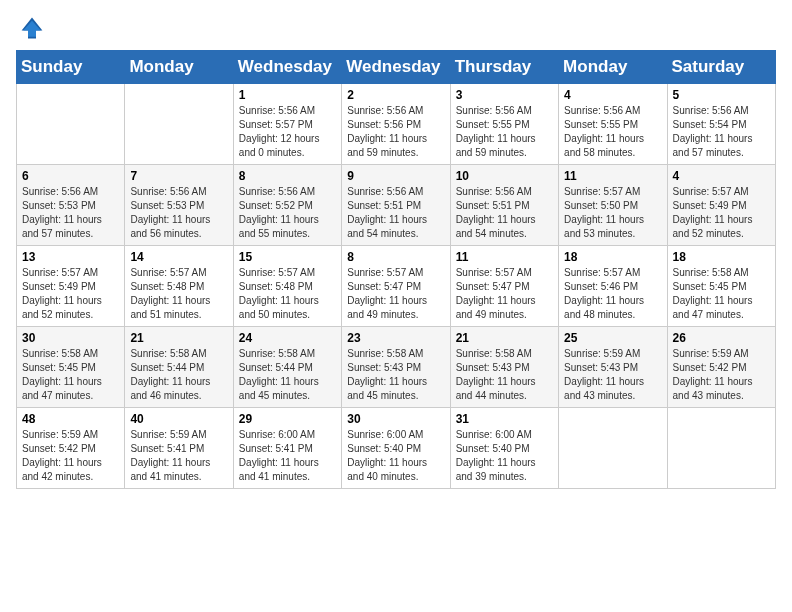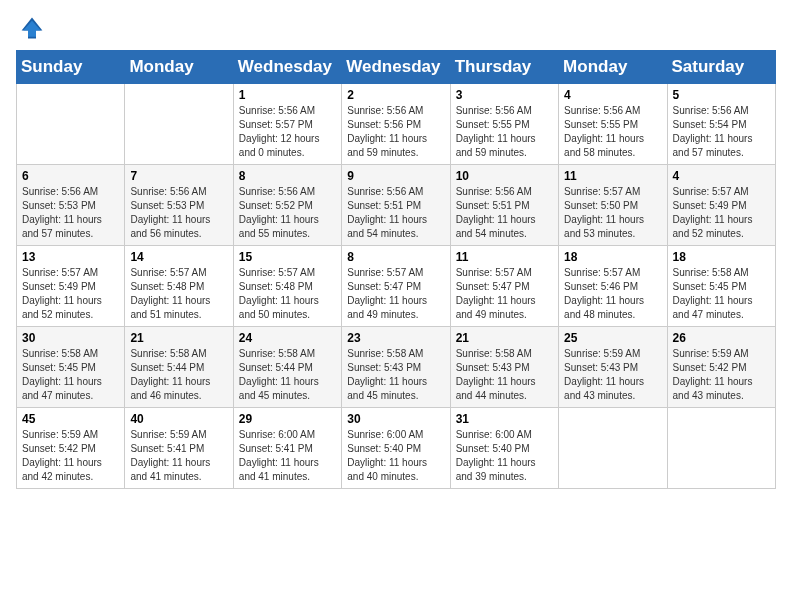--- a/index.html
+++ b/index.html
@@ -237,21 +237,21 @@
           <span class="day-num">25</span>
           <div class="day-info">Sunrise: 5:59 AM<br>Sunset: 5:43 PM<br>Daylight: 11 hours<br>and 43 minutes.</div>
         </td>
         <td>
           <span class="day-num">26</span>
           <div class="day-info">Sunrise: 5:59 AM<br>Sunset: 5:42 PM<br>Daylight: 11 hours<br>and 43 minutes.</div>
         </td>
       </tr>
       <tr>
         <td>
-          <span class="day-num">45</span>
+          <span class="day-num">48</span>
           <div class="day-info">Sunrise: 5:59 AM<br>Sunset: 5:42 PM<br>Daylight: 11 hours<br>and 42 minutes.</div>
         </td>
         <td>
           <span class="day-num">40</span>
           <div class="day-info">Sunrise: 5:59 AM<br>Sunset: 5:41 PM<br>Daylight: 11 hours<br>and 41 minutes.</div>
         </td>
         <td>
           <span class="day-num">29</span>
           <div class="day-info">Sunrise: 6:00 AM<br>Sunset: 5:41 PM<br>Daylight: 11 hours<br>and 41 minutes.</div>
         </td>

